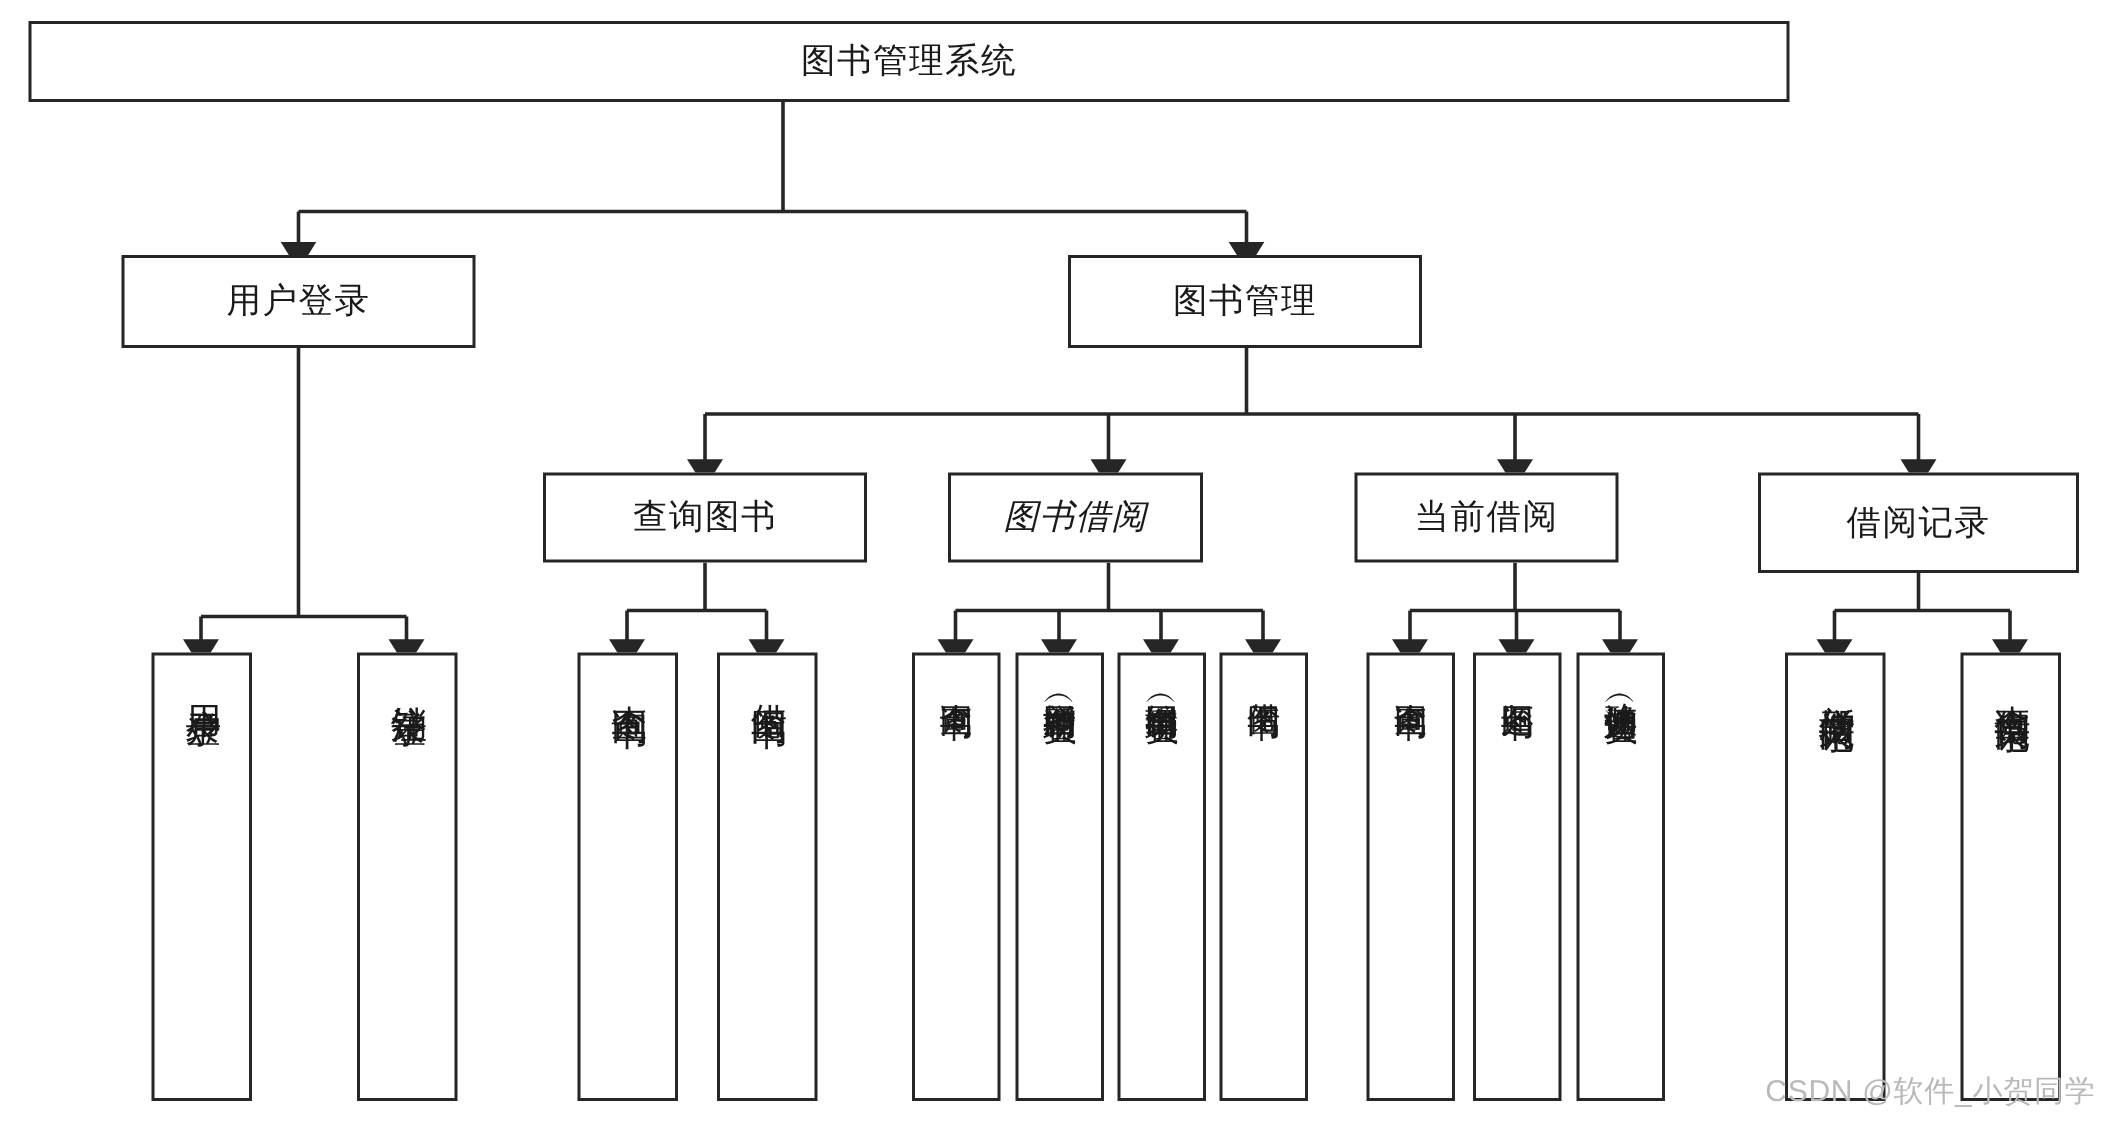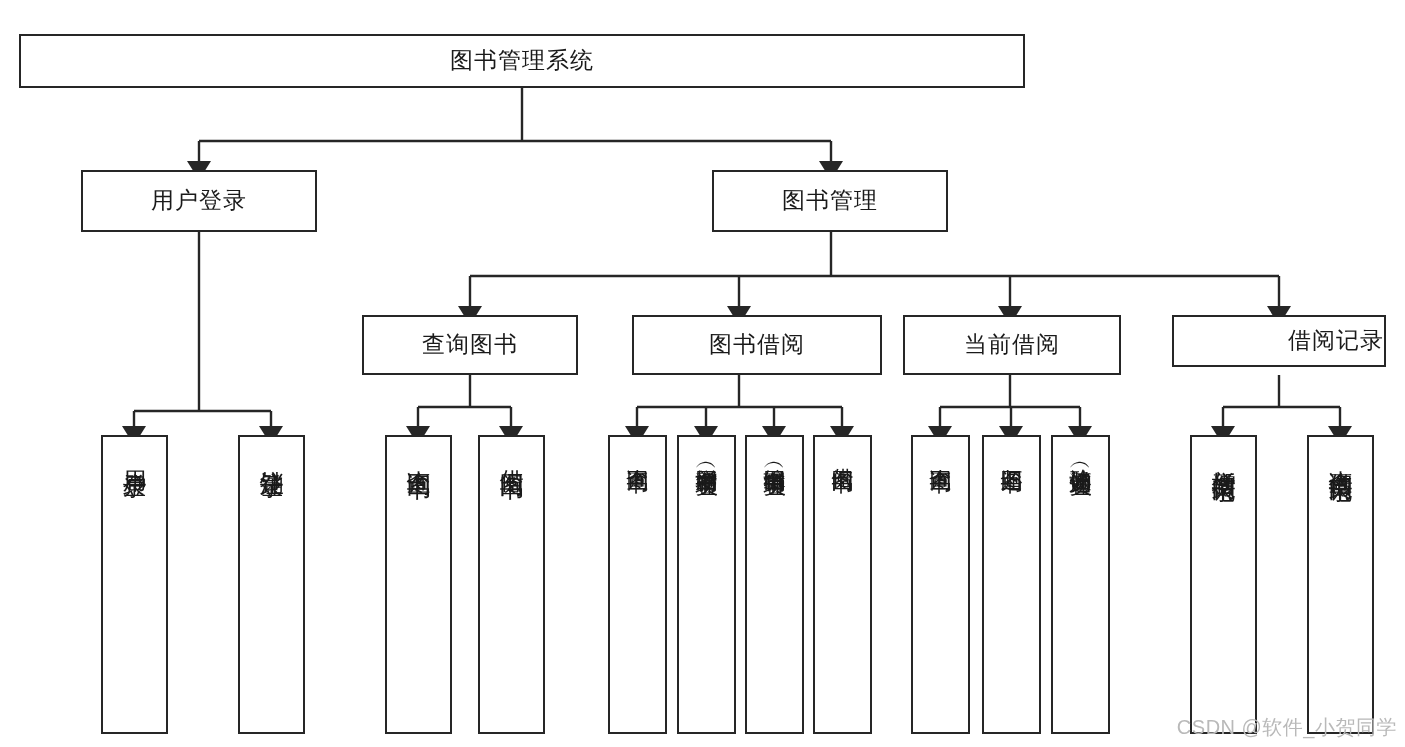--- a/index.html
+++ b/index.html
@@ -122,41 +122,41 @@
       <path d="M1011,407 L1011,429" marker-end="url(#arrow)"></path>
       <path d="M1080,407 L1080,429" marker-end="url(#arrow)"></path>
 
       <path d="M1279,375 L1279,407"></path>
       <path d="M1223,407 L1340,407"></path>
       <path d="M1223,407 L1223,429" marker-end="url(#arrow)"></path>
       <path d="M1340,407 L1340,429" marker-end="url(#arrow)"></path>
     </g>
   </svg>
 
-  <div class="node node-h" id="node-root" style="left: 19px; top: 14px; width: 1006px; height: 54px; margin-top: 20px;">
+  <div class="node node-h" id="node-root" style="left: 19px; top: 14px; width: 1174px; height: 54px;">
     <span>图书管理系统</span>
   </div>
 
   <div class="node node-h" id="node-l2-0" style="left: 81px; top: 170px; width: 236px; height: 62px;">
     <span>用户登录</span>
   </div>
   <div class="node node-h" id="node-l2-1" style="left: 712px; top: 170px; width: 236px; height: 62px; align-items: center;">
     <span>图书管理</span>
   </div>
 
   <div class="node node-h" id="node-l3-0" style="left: 362px; top: 315px; width: 216px; height: 60px;">
     <span>查询图书</span>
   </div>
-  <div class="node node-h" id="node-l3-1" style="left: 632px; top: 315px; width: 250px; height: 60px;">
+  <div class="node node-h" id="node-l3-1" style="left: 632px; top: 315px; width: 170px; height: 60px; font-style: italic;">
     <span>图书借阅</span>
   </div>
-  <div class="node node-h" id="node-l3-2" style="left: 903px; top: 315px; width: 218px; height: 60px;">
+  <div class="node node-h" id="node-l3-2" style="left: 903px; top: 315px; width: 176px; height: 60px;">
     <span>当前借阅</span>
   </div>
-  <div class="node node-h" id="node-l3-3" style="left: 1172px; top: 315px; width: 214px; height: 52px; justify-content: flex-end;">
+  <div class="node node-h" id="node-l3-3" style="left: 1172px; top: 315px; width: 214px; height: 67px;">
     <span>借阅记录</span>
   </div>
 
   <div class="node node-v" id="leaf-0" style="left: 101px; top: 435px; width: 67px; height: 299px;">
     <span class="vtext">用户登录</span>
   </div>
   <div class="node node-v" id="leaf-1" style="left: 238px; top: 435px; width: 67px; height: 299px;">
     <span class="vtext">注销登录</span>
   </div>
   <div class="node node-v" id="leaf-2" style="left: 385px; top: 435px; width: 67px; height: 299px;">

